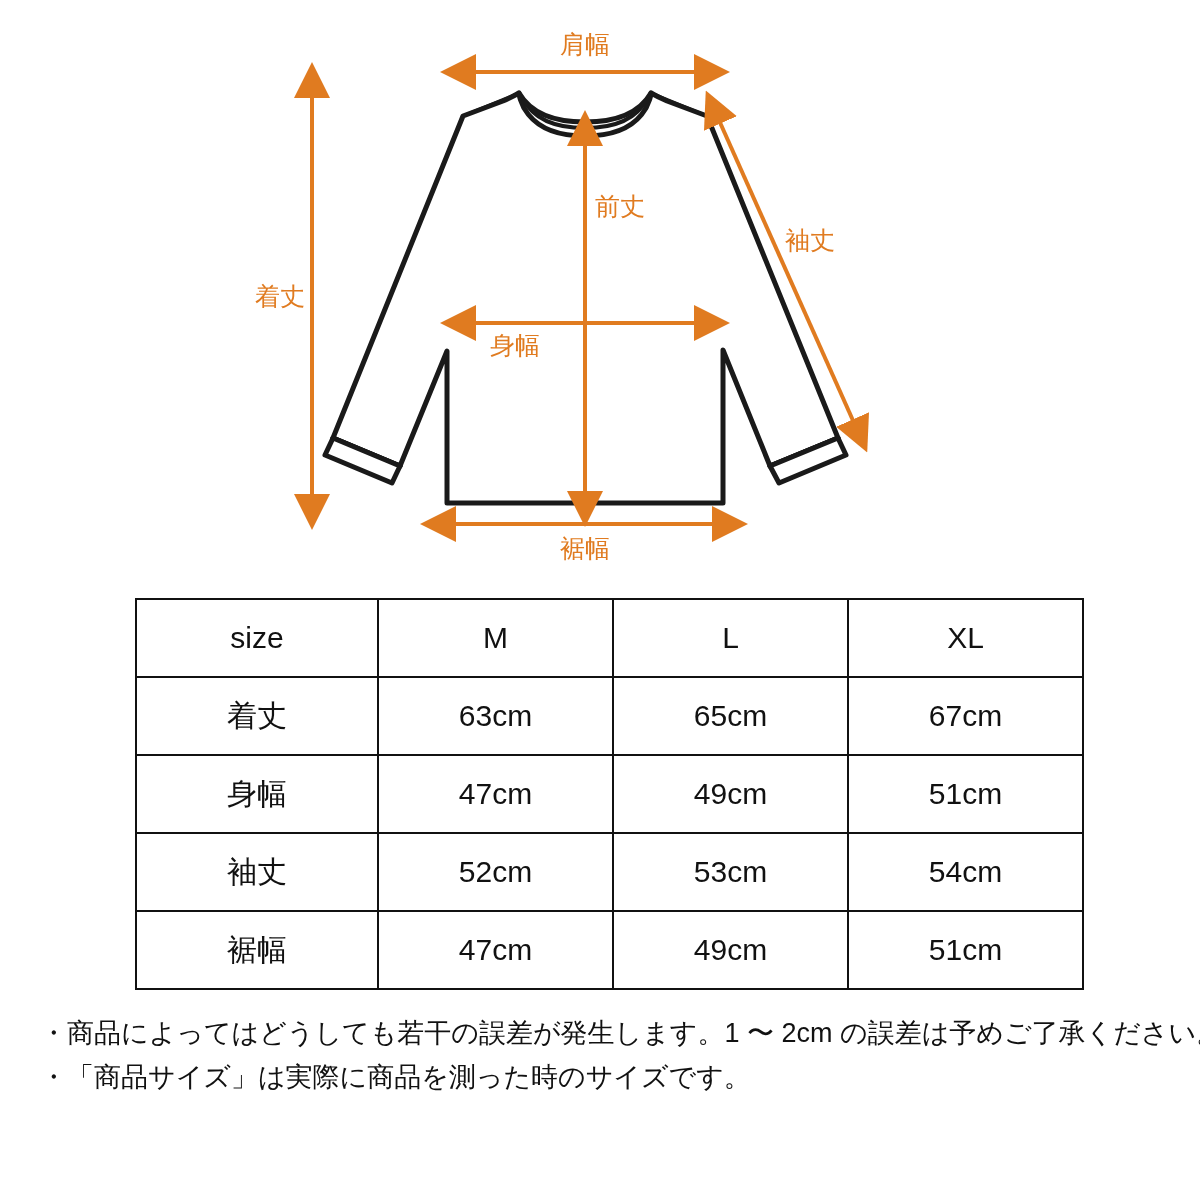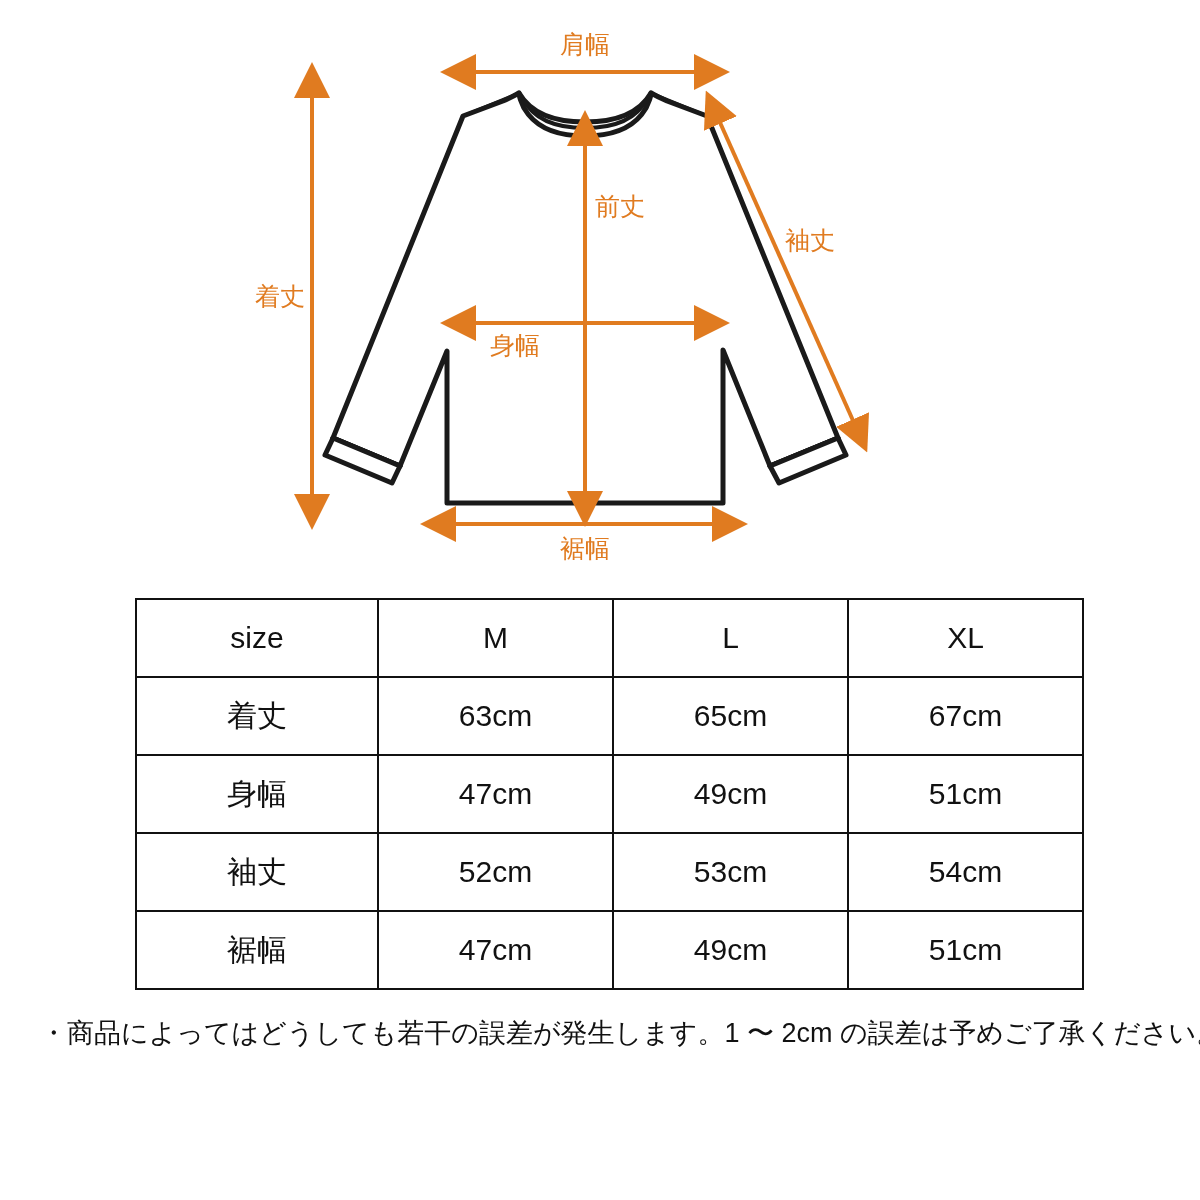--- a/index.html
+++ b/index.html
@@ -191,13 +191,14 @@
         <td class="col-v">47cm</td>
         <td class="col-v">49cm</td>
         <td class="col-v">51cm</td>
       </tr>
     </tbody>
   </table>
 </div>
 
 <div id="notes">
   <div class="note-line">・商品によってはどうしても若干の誤差が発生します。1 〜 2cm の誤差は予めご了承ください。</div>
+  <div class="note-line">・「商品サイズ」は実際に商品を測った時のサイズです。</div>
 </div>
 
 </body></html>

